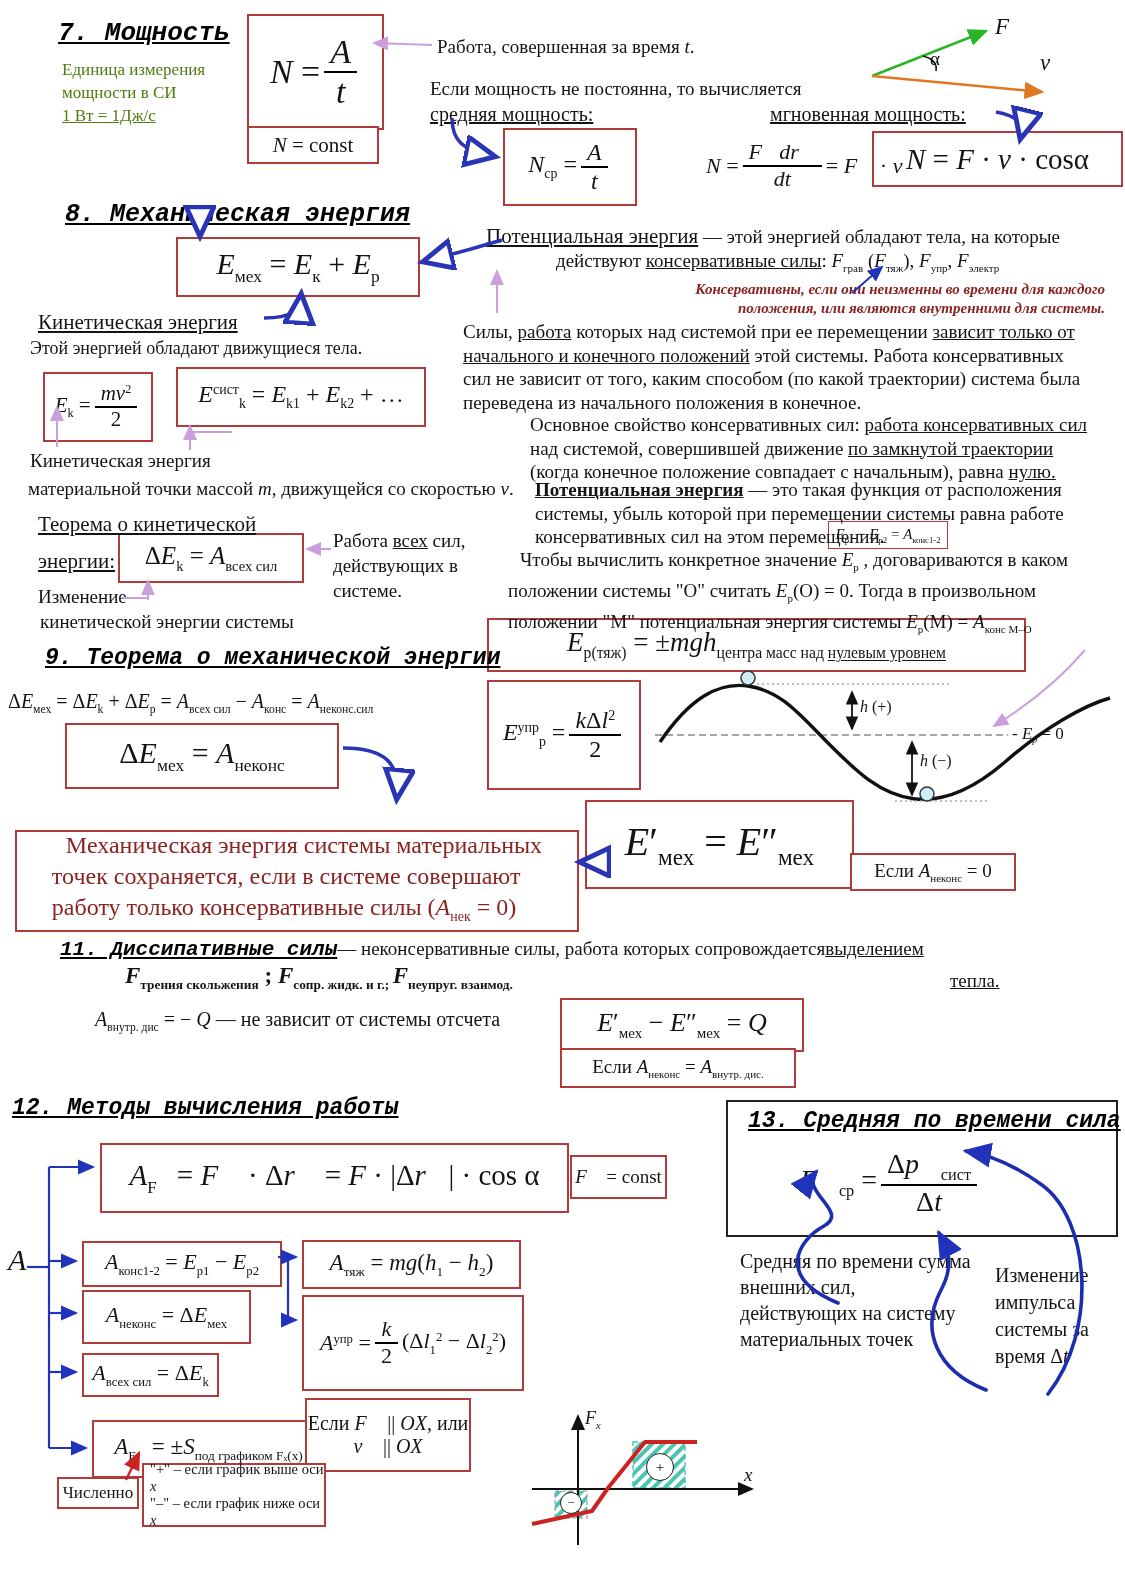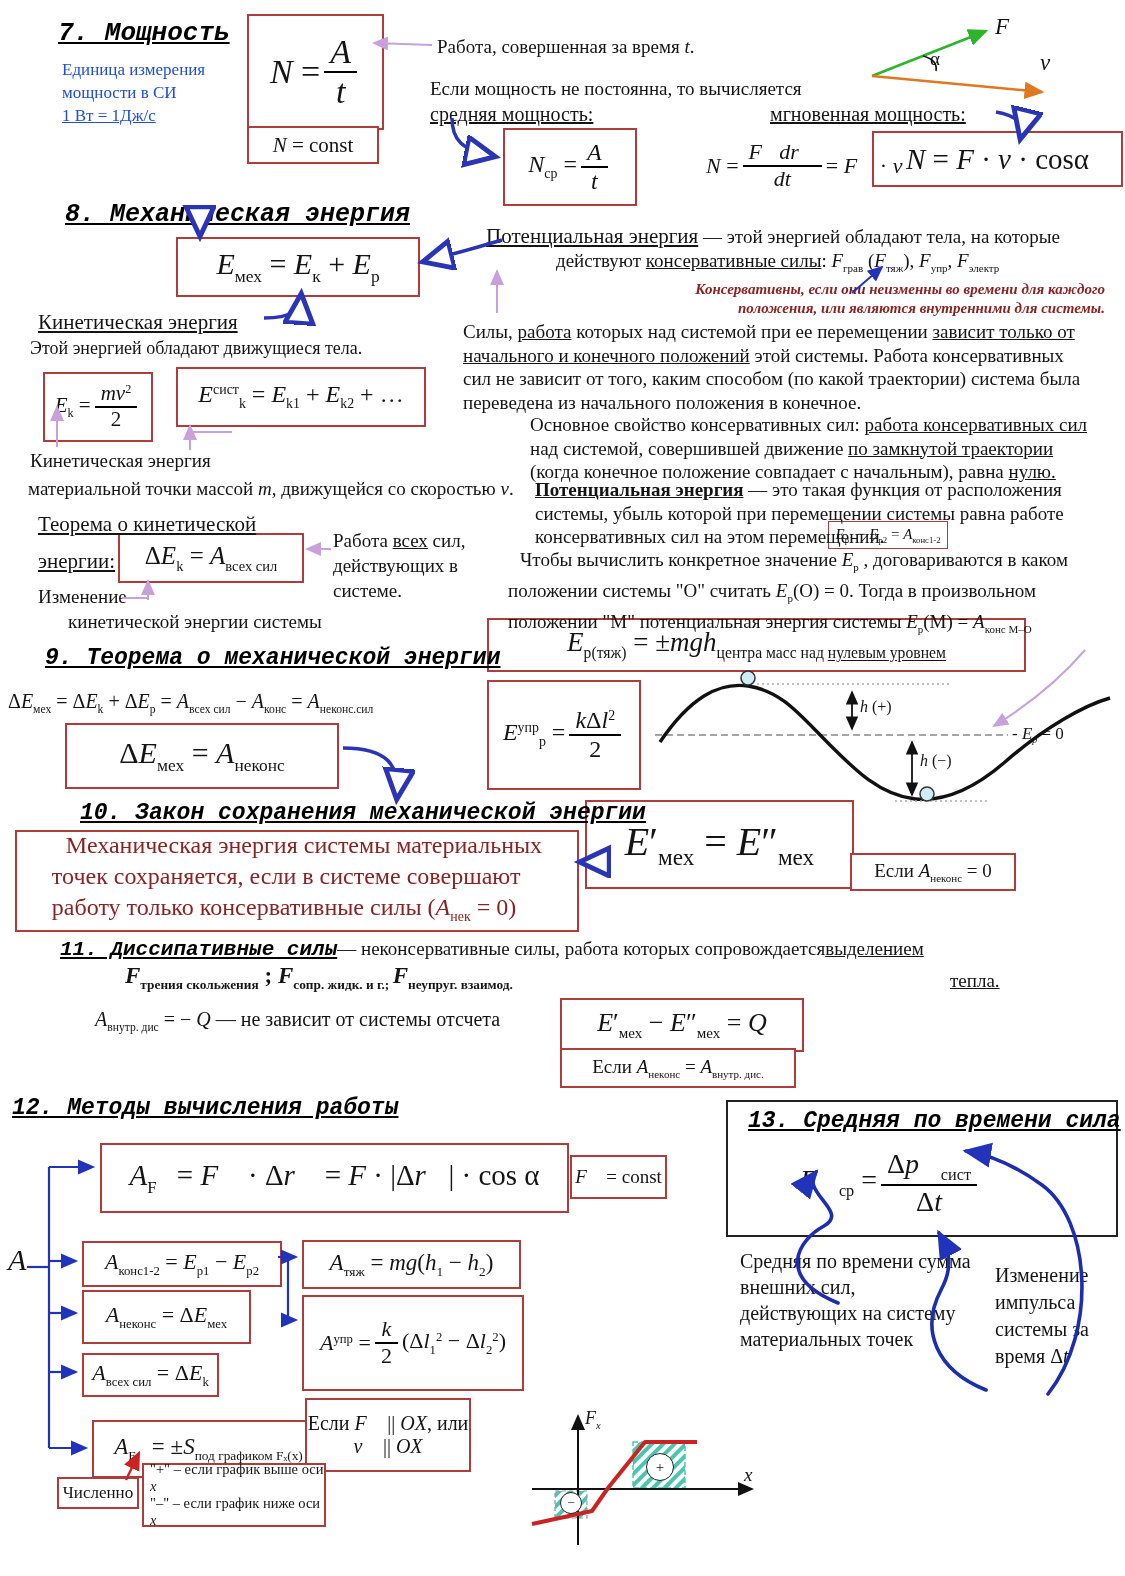--- a/index.html
+++ b/index.html
@@ -3,21 +3,21 @@
 <meta charset="utf-8">
 <style>
   html,body{margin:0;padding:0;background:#e8e8e8;}
   #page{position:relative;width:1125px;height:1576px;background:#fff;overflow:hidden;
         font-family:"Liberation Serif","DejaVu Serif",serif;color:#141414;}
   .abs{position:absolute;white-space:nowrap;}
   .rb{position:absolute;border:2px solid #b03b3b;background:#fff;display:flex;align-items:center;justify-content:center;}
   .bb{position:absolute;border:2px solid #222;background:#fff;}
   .hd{font-family:Liberation Mono, monospace;font-weight:bold;font-style:italic;
       text-decoration:underline;color:#000;}
-  .olive{color:#1d4ed8;}
+  .olive{color:#4d7c0f;}
   .darkred{color:#8b2222;}
   .ul{text-decoration:underline;}
   .frac{display:inline-flex;flex-direction:column;text-align:center;vertical-align:middle;margin:0 4px;}
   .num{display:block;border-bottom:2px solid #000;padding:0 6px;line-height:1.12;}
   .den{display:block;padding:0 6px;line-height:1.12;}
   .feq{display:inline-flex;align-items:center;}
   .tok-i{font-style:italic;}
   .tok-u{text-decoration:underline;}
   .tok-b{font-weight:bold;text-decoration:underline;}
   .tok-blue{color:#7f1d1d;font-style:italic;}
@@ -147,21 +147,21 @@
   <div class="abs ul z3" style="left:38px;top:549px;font-size:21px;">энергии:</div>
   <div class="rb" style="left:118px;top:533px;width:182px;height:46px;font-size:25px;">
     <span><span>Δ</span><span class="tok-i">E</span><span class="tok-sub">k</span><span> = </span><span class="tok-i">A</span><span class="tok-sub">всех сил</span></span>
   </div>
   <div class="abs z3" style="left:333px;top:528px;font-size:19px;line-height:25px;">
     <div><span>Работа </span><span class="tok-u">всех</span><span> сил,</span></div>
     <div><span>действующих в</span></div>
     <div><span>системе.</span></div>
   </div>
   <div class="abs z3" style="left:38px;top:586px;font-size:19px;">Изменение</div>
-  <div class="abs z3" style="left:40px;top:611px;font-size:19px;margin-left:28px;">кинетической энергии системы</div>
+  <div class="abs z3" style="left:40px;top:611px;font-size:19px;">кинетической энергии системы</div>
 
   <div class="abs hd z3" style="left:45px;top:645px;font-size:23px;">9. Теорема о механической энергии</div>
   <div class="abs z3" style="left:8px;top:690px;font-size:20px;"><span>Δ</span><span class="tok-i">E</span><span class="tok-sub">мех</span><span> = Δ</span><span class="tok-i">E</span><span class="tok-sub">k</span><span> + Δ</span><span class="tok-i">E</span><span class="tok-sub">p</span><span> = </span><span class="tok-i">A</span><span class="tok-sub">всех сил</span><span> − </span><span class="tok-i">A</span><span class="tok-sub">конс</span><span> = </span><span class="tok-i">A</span><span class="tok-sub">неконс.сил</span></div>
   <div class="rb" style="left:65px;top:723px;width:270px;height:62px;font-size:30px;text-align:right;">
     <span><span>Δ</span><span class="tok-i">E</span><span class="tok-sub">мех</span><span> = </span><span class="tok-i">A</span><span class="tok-sub">неконс</span></span>
   </div>
   <div class="rb" style="left:487px;top:618px;width:535px;height:50px;font-size:27px;">
     <span><span class="tok-i">E</span><span class="tok-sub">p(тяж)</span><span> = ±</span><span class="tok-i">mgh</span><span class="tok-sub">центра масс над </span><span class="tok-subu">нулевым уровнем</span></span>
   </div>
   <div class="rb" style="left:487px;top:680px;width:150px;height:106px;font-size:24px;">
@@ -170,21 +170,20 @@
       <span class="frac">
           <span class="num"><span class="tok-i">k</span><span>Δ</span><span class="tok-i">l</span><span class="tok-sup">2</span></span>
       <span class="den"><span>2</span></span>
         </span>
       </span>
   </div>
   <div class="abs z3" style="left:860px;top:698px;font-size:16px;"><span class="tok-i">h</span><span> (+)</span></div>
   <div class="abs z3" style="left:920px;top:752px;font-size:16px;"><span class="tok-i">h</span><span> (−)</span></div>
   <div class="abs z3" style="left:1012px;top:724px;font-size:17px;"><span>- </span><span class="tok-i">E</span><span class="tok-subi">p</span><span> = 0</span></div>
 
-  <div class="abs hd z3" style="left:80px;top:800px;font-size:23px;">10. Закон сохранения механической энергии</div>
   <div class="rb" style="left:15px;top:830px;width:560px;height:98px;font-size:24px;">
     <div class="darkred" style="line-height:31px;padding:0 8px;">
       <div style="padding-left:14px;"><span>Механическая энергия системы материальных</span></div>
       <div><span>точек сохраняется, если в системе совершают</span></div>
       <div><span>работу только консервативные силы (</span><span class="tok-i">A</span><span class="tok-sub">нек</span><span> = 0)</span></div>
     </div>
   </div>
   <div class="rb" style="left:585px;top:800px;width:265px;height:85px;font-size:40px;">
     <span><span class="tok-i">E</span><span>′</span><span class="tok-sub">мех</span><span> = </span><span class="tok-i">E</span><span>″</span><span class="tok-sub">мех</span></span>
   </div>

